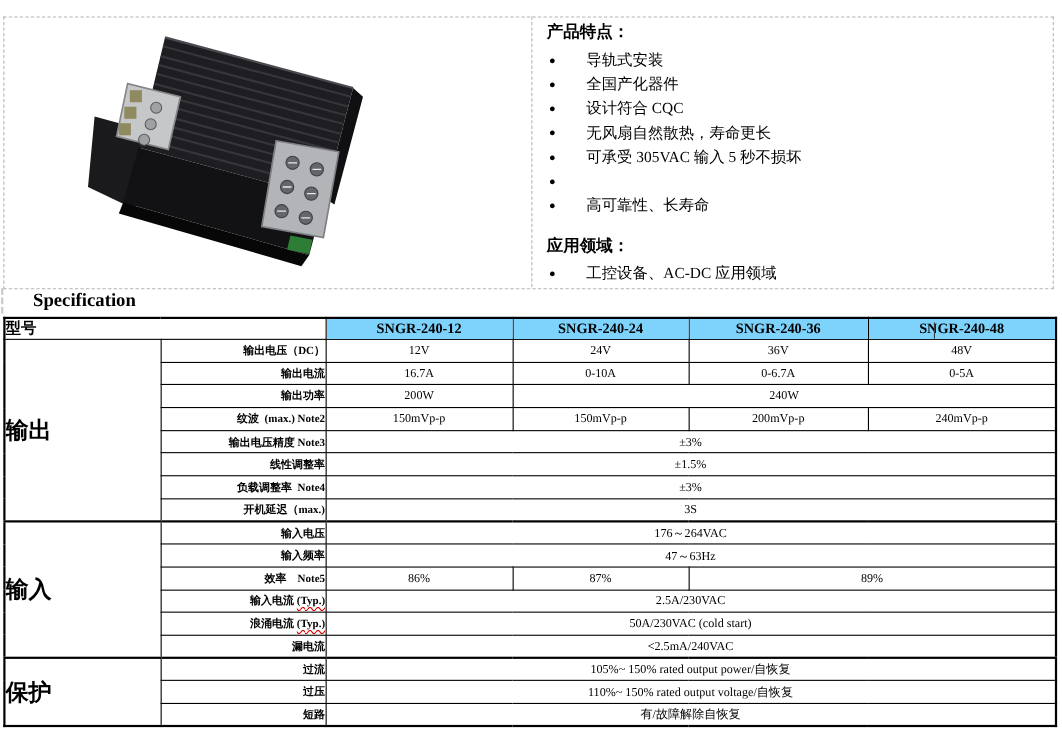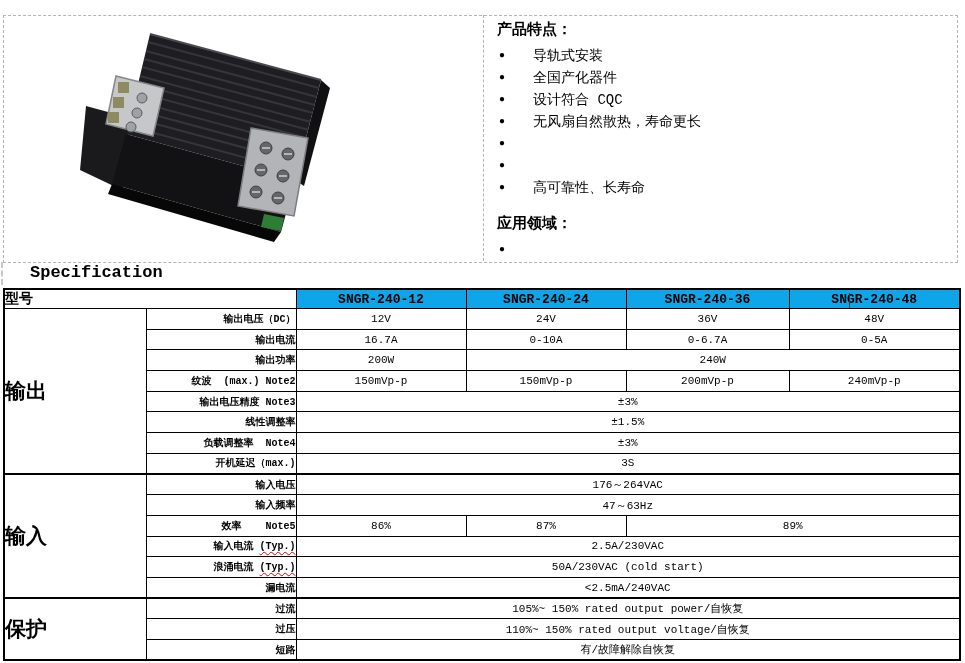--- a/index.html
+++ b/index.html
@@ -1,17 +1,17 @@
 <!DOCTYPE html>
 <html><head>
 <meta charset="utf-8">
 <style>
   html,body{margin:0;padding:0;background:#fff;}
   .canvas{position:relative;width:965px;height:663px;background:#ffffff;overflow:hidden;
-          font-family:Liberation Mono, monospace;color:#000;}
+          font-family:Liberation Serif, serif;color:#000;}
 
   
   .outer-frame{position:absolute;left:3px;top:15px;width:953px;height:246px;
                border:1px dashed #b4b4b4;}
   .frame-divider{position:absolute;left:483px;top:15px;width:0;height:246px;
                  border-left:1px dashed #b4b4b4;}
   .anchor-mark{position:absolute;left:1px;top:262px;width:0;height:23px;
                border-left:2px dashed #c9c9c9;}
 
   
@@ -26,21 +26,21 @@
 
   
   .spec-heading{position:absolute;left:30px;top:263px;font-size:17px;font-weight:bold;}
 
   
   table.spec{position:absolute;left:3px;top:288px;width:956px;border-collapse:collapse;
              table-layout:fixed;border:2px solid #000;}
   table.spec td,table.spec th{border:1px solid #000;padding:0;overflow:hidden;}
   tr.hdr{height:16px;}
   tr.row{height:20.7px;}
-  th.model{background:#0ea5e9;font-size:13px;font-weight:bold;text-align:center;
+  th.model{background:#7dd3fc;font-size:13px;font-weight:bold;text-align:center;
            position:relative;border-bottom-width:2px;}
   th.modellabel{background:#fff;font-size:14px;font-weight:bold;text-align:left;
                 padding-left:8px;border-bottom-width:2px;}
   td.group{font-size:21px;font-weight:bold;text-align:left;padding-left:10px;
            vertical-align:middle;}
   td.param{font-size:10px;font-weight:bold;text-align:right;padding-left:12px;
            white-space:pre;}
   td.val{font-size:11px;text-align:center;}
   tr.gsep td{border-top-width:2px;margin-top:12px;}
   .typ{text-decoration:underline wavy #e00000 1px;text-underline-offset:2px;}
@@ -134,31 +134,33 @@
     <div class="f-item">
       <span class="bullet">●</span>
       <span>设计符合 CQC</span>
     </div>
     <div class="f-item">
       <span class="bullet">●</span>
       <span>无风扇自然散热，寿命更长</span>
     </div>
     <div class="f-item">
       <span class="bullet">●</span>
+      <span>可承受 305VAC 输入 5 秒不损坏</span>
     </div>
     <div class="f-item">
       <span class="bullet">●</span>
     </div>
     <div class="f-item">
       <span class="bullet">●</span>
       <span>高可靠性、长寿命</span>
     </div>
     <div class="f-title apps-title">应用领域：</div>
     <div class="f-item">
       <span class="bullet">●</span>
+      <span>工控设备、AC-DC 应用领域</span>
     </div>
   </div>
 
   <div class="spec-heading">Specification</div>
 
   <table class="spec">
     <colgroup>
       <col style="width:142px">
         <col style="width:150px">
         <col style="width:170px">

